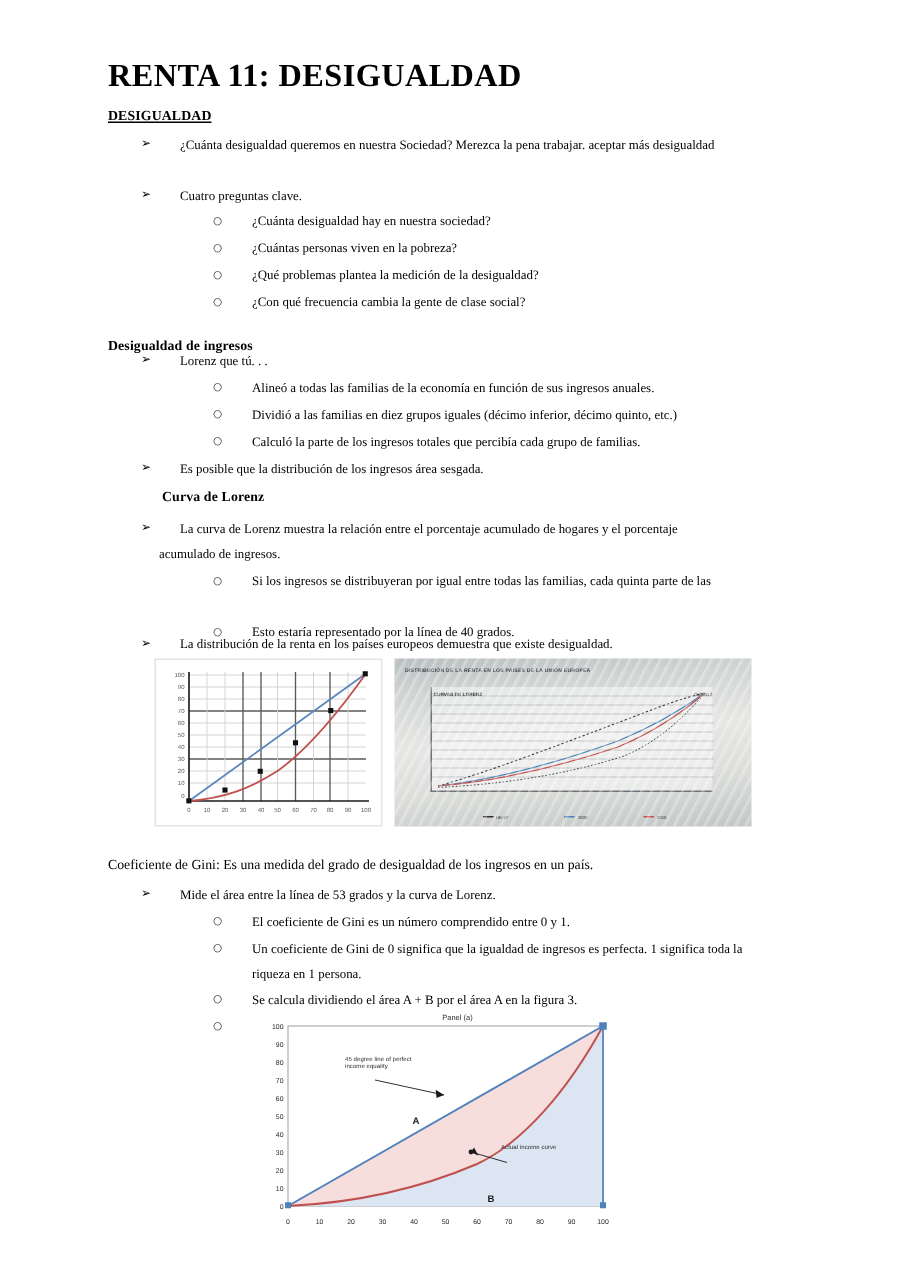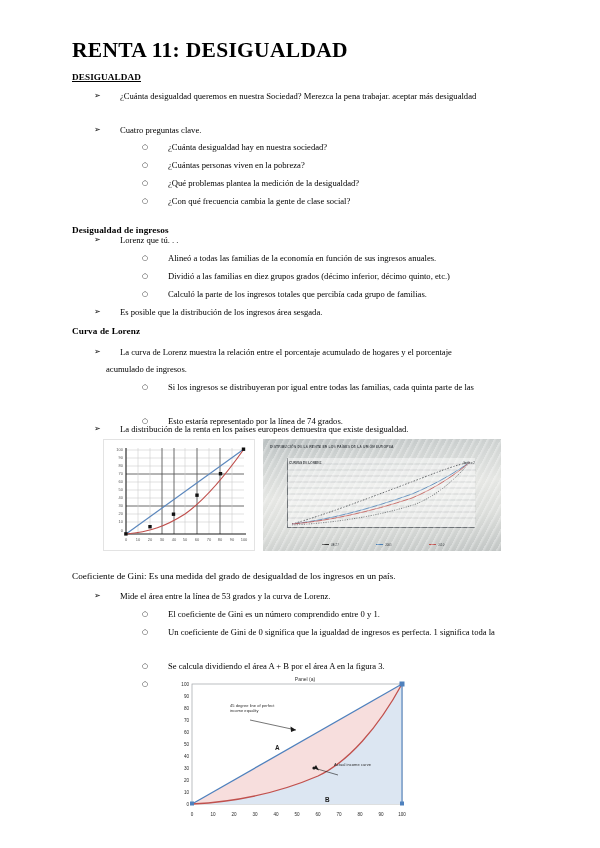--- a/index.html
+++ b/index.html
@@ -272,47 +272,47 @@
   <div class="b1" style="top:232px; width:432px;">
     <span class="mk">➢</span>
     <span class="tx">Lorenz que tú. . .</span>
   </div>
   <div class="b2" style="top:250px; width:386px;">
     <span class="mk">○</span>
     <span class="tx">Alineó a todas las familias de la economía en función de sus ingresos anuales.</span>
   </div>
   <div class="b2" style="top:268px; width:386px;">
     <span class="mk">○</span>
-    <span class="tx">Dividió a las familias en diez grupos grados (décimo inferior, décimo quinto, etc.)</span>
+    <span class="tx">Dividió a las familias en diez grupos iguales (décimo inferior, décimo quinto, etc.)</span>
   </div>
   <div class="b2" style="top:286px; width:386px;">
     <span class="mk">○</span>
     <span class="tx">Calculó la parte de los ingresos totales que percibía cada grupo de familias.</span>
   </div>
   <div class="b1" style="top:304px; width:432px;">
     <span class="mk">➢</span>
     <span class="tx">Es posible que la distribución de los ingresos área sesgada.</span>
   </div>
 
-  <div class="section-head" style="top:326px;">Curva de Lorenz</div>
+  <div class="section-head" style="top:326px;margin-left:36px;">Curva de Lorenz</div>
 
   <div class="b1" style="top:344px; width:432px;">
     <span class="mk">➢</span>
     <span class="tx">La curva de Lorenz muestra la relación entre el porcentaje acumulado de hogares y el porcentaje</span>
   </div>
   <div class="cont" style="left:106px; top:361px; width:410px;">acumulado de ingresos.</div>
 
   <div class="b2" style="top:379px; width:386px;">
     <span class="mk">○</span>
     <span class="tx">Si los ingresos se distribuyeran por igual entre todas las familias, cada quinta parte de las</span>
   </div>
 
   <div class="b2" style="top:413px; width:386px;">
     <span class="mk">○</span>
-    <span class="tx">Esto estaría representado por la línea de 74 grados.</span>
+    <span class="tx">Esto estaría representado por la línea de 40 grados.</span>
   </div>
   <div class="b1" style="top:421px; width:432px;">
     <span class="mk">➢</span>
     <span class="tx">La distribución de la renta en los países europeos demuestra que existe desigualdad.</span>
   </div>
 
   <div class="fig-left">
     <svg width="150" height="110" viewBox="0 0 150 110" xmlns="http://www.w3.org/2000/svg">
       <rect x="0" y="0" width="150" height="110" fill="#ffffff"></rect>
 
@@ -479,20 +479,21 @@
     <span class="tx">Mide el área entre la línea de 53 grados y la curva de Lorenz.</span>
   </div>
   <div class="b2" style="top:606px; width:386px;">
     <span class="mk">○</span>
     <span class="tx">El coeficiente de Gini es un número comprendido entre 0 y 1.</span>
   </div>
   <div class="b2" style="top:624px; width:386px;">
     <span class="mk">○</span>
     <span class="tx">Un coeficiente de Gini de 0 significa que la igualdad de ingresos es perfecta. 1 significa toda la</span>
   </div>
+  <div class="cont" style="left:168px; top:641px; width:362px;">riqueza en 1 persona.</div>
   <div class="b2" style="top:658px; width:386px;">
     <span class="mk">○</span>
     <span class="tx">Se calcula dividiendo el área A + B por el área A en la figura 3.</span>
   </div>
   <div class="b2" style="top:676px; width:386px;">
     <span class="mk">○</span>
     <span class="tx">Cuanto mayor es el coeficiente de Gini, mayor es la desigualdad de ingresos.</span>
   </div>
 
   <div class="fig-bottom">

